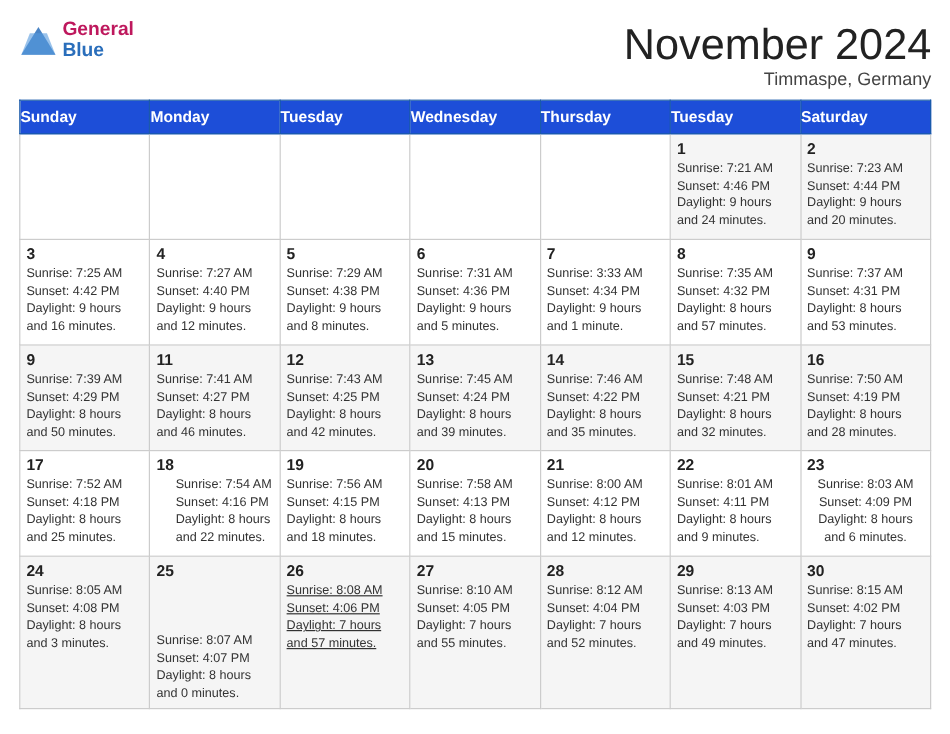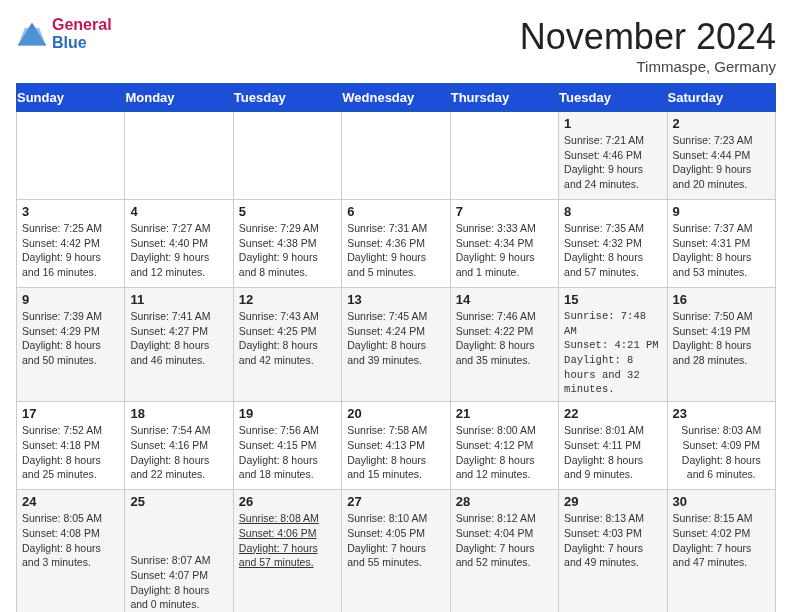--- a/index.html
+++ b/index.html
@@ -204,41 +204,41 @@
 Daylight: 8 hours and 39 minutes.</div>
         </td>
         <td>
           <span class="day-num">14</span>
           <div class="day-info" style="white-space: pre-line;">Sunrise: 7:46 AM
 Sunset: 4:22 PM
 Daylight: 8 hours and 35 minutes.</div>
         </td>
         <td>
           <span class="day-num">15</span>
-          <div class="day-info" style="white-space: pre-line; font-family: Liberation Mono, monospace;">Sunrise: 7:48 AM
+          <div class="day-info" style="white-space: pre-line;">Sunrise: 7:48 AM
 Sunset: 4:21 PM
 Daylight: 8 hours and 32 minutes.</div>
         </td>
         <td>
           <span class="day-num">16</span>
           <div class="day-info" style="white-space: pre-line;">Sunrise: 7:50 AM
 Sunset: 4:19 PM
 Daylight: 8 hours and 28 minutes.</div>
         </td>
       </tr>
       <tr>
         <td>
           <span class="day-num">17</span>
           <div class="day-info" style="white-space: pre-line;">Sunrise: 7:52 AM
 Sunset: 4:18 PM
 Daylight: 8 hours and 25 minutes.</div>
         </td>
         <td>
           <span class="day-num">18</span>
-          <div class="day-info" style="white-space: pre-line;">Sunrise: 7:54 AM
+          <div class="day-info" style="white-space: pre-line; margin-left: 16px;">Sunrise: 7:54 AM
 Sunset: 4:16 PM
 Daylight: 8 hours and 22 minutes.</div>
         </td>
         <td>
           <span class="day-num">19</span>
           <div class="day-info" style="white-space: pre-line;">Sunrise: 7:56 AM
 Sunset: 4:15 PM
 Daylight: 8 hours and 18 minutes.</div>
         </td>
         <td>

